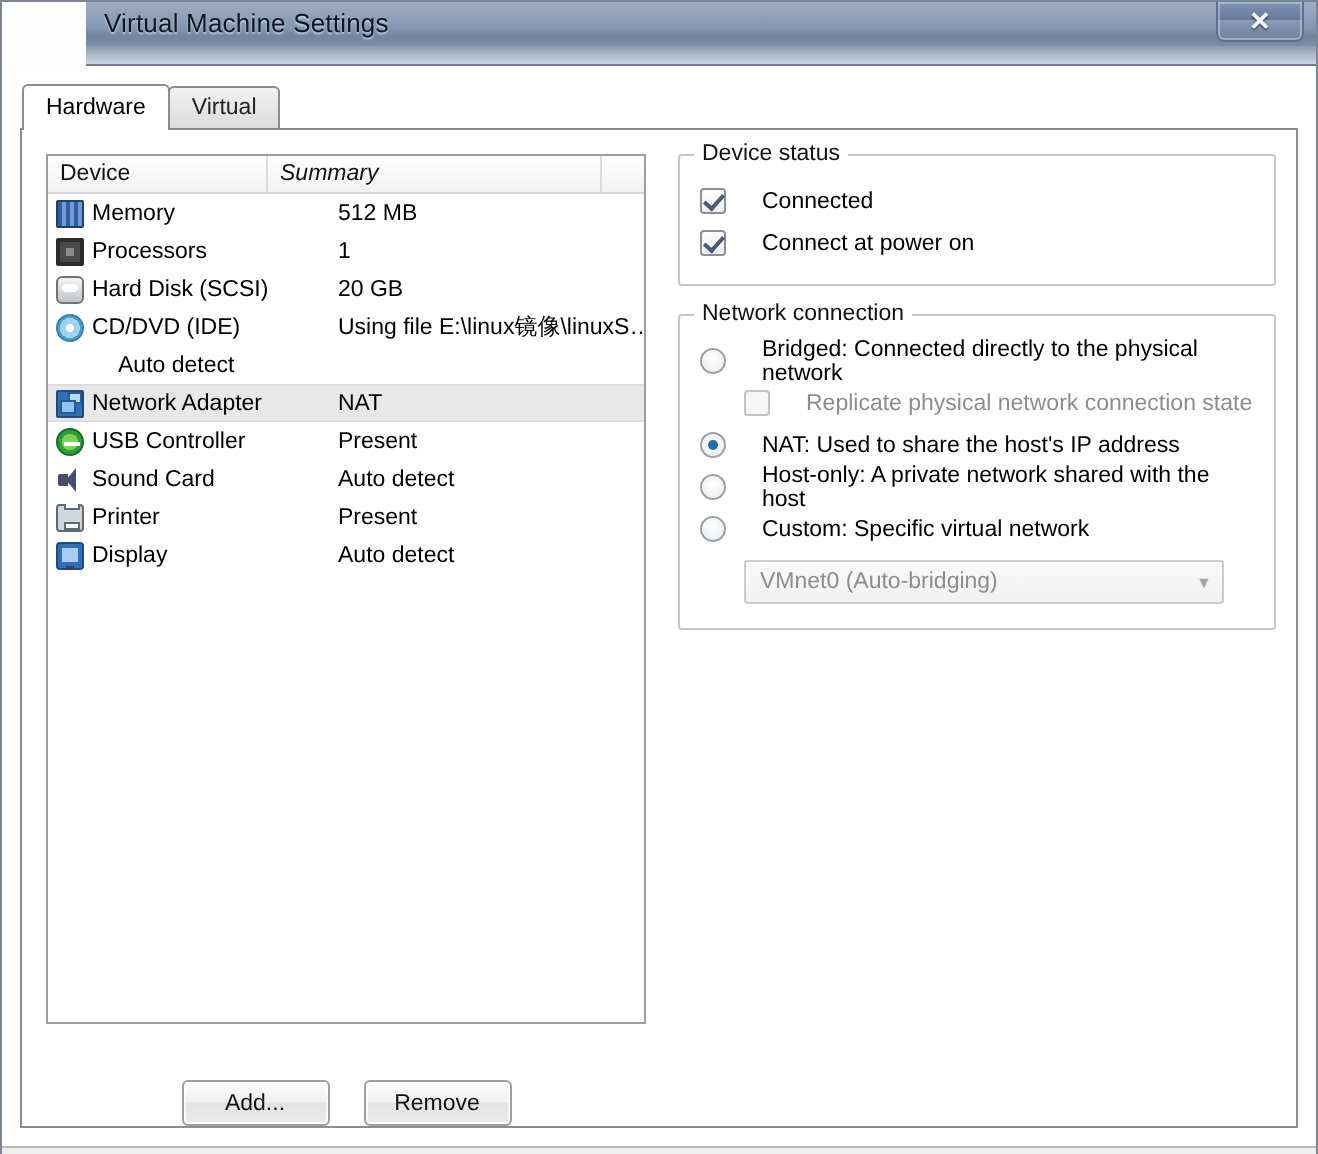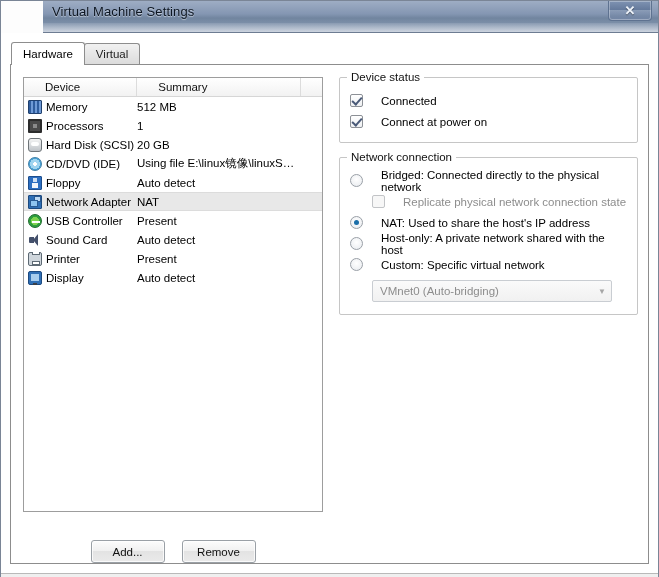--- a/index.html
+++ b/index.html
@@ -161,24 +161,23 @@
   }
   .dev-header .hcell {
     display: flex;
     align-items: center;
     padding-left: 6px;
     box-sizing: border-box;
     border-right: 1px solid #dcdcdc;
     font-size: 11.5px;
     color: #111;
     cursor: default;
-    margin-left: 15px;
   }
   .hcell.c1 { width: 110px; }
-  .hcell.c2 { width: 167px; }
+  .hcell.c2 { width: 167px; font-style: italic; }
   .hcell.c3 { flex: 1; border-right: none; }
 
   .dev-row {
     display: flex;
     align-items: center;
     height: 19px;
     box-sizing: border-box;
     cursor: default;
   }
   .dev-row.selected {
@@ -195,20 +194,21 @@
     box-sizing: border-box;
     white-space: nowrap;
     overflow: hidden;
   }
   .dev-summary {
     flex: 1;
     padding-left: 3px;
     white-space: nowrap;
     overflow: hidden;
     text-overflow: clip;
+    margin-left: 32px;
   }
 
   .ico {
     width: 14px;
     height: 14px;
     flex: none;
     position: relative;
     display: inline-block;
   }
 
@@ -445,24 +445,20 @@
 
           <div class="dev-row">
             <div class="dev-name">
               <span class="ico ico-cd"></span>
               <span>CD/DVD (IDE)</span>
             </div>
             <div class="dev-summary">Using file E:\linux镜像\linuxS…</div>
           </div>
 
           <div class="dev-row">
-            <div class="dev-name">
-              <span class="ico ico-floppy"></span>
-              <span>Floppy</span>
-            </div>
             <div class="dev-summary">Auto detect</div>
           </div>
 
           <div class="dev-row selected">
             <div class="dev-name">
               <span class="ico ico-net"></span>
               <span>Network Adapter</span>
             </div>
             <div class="dev-summary">NAT</div>
           </div>

